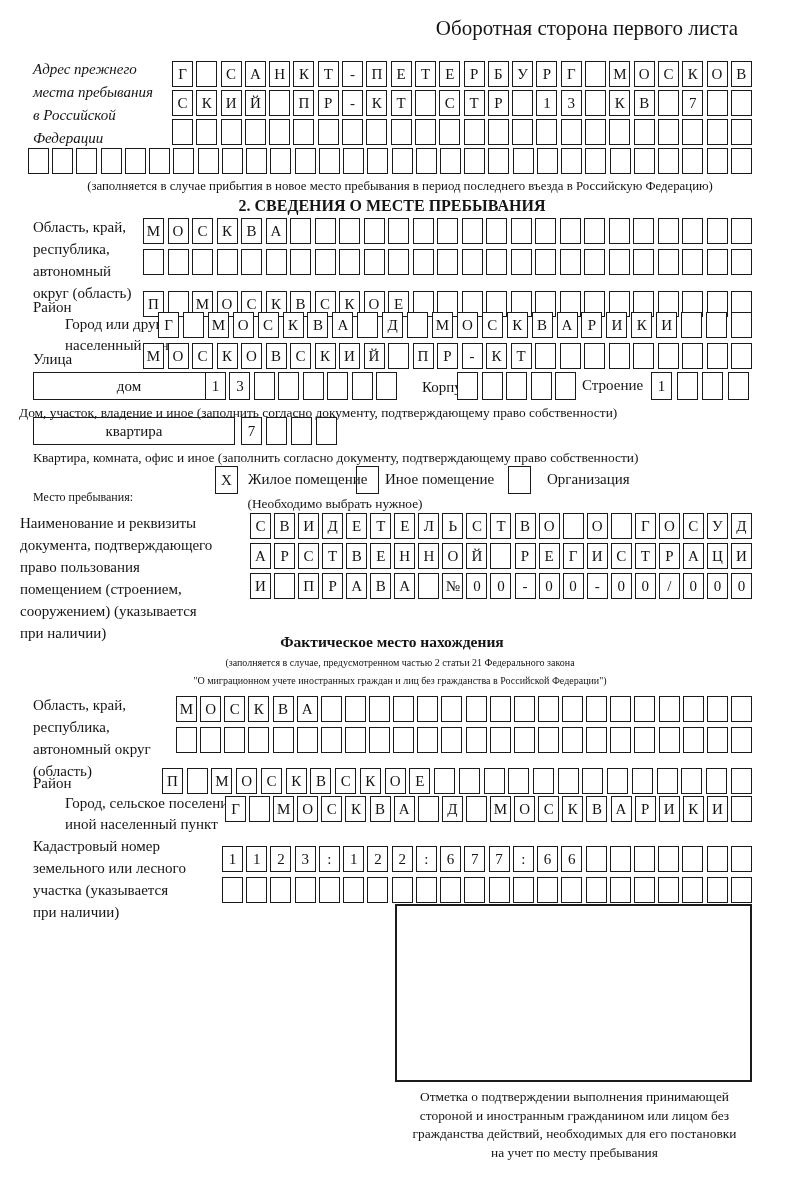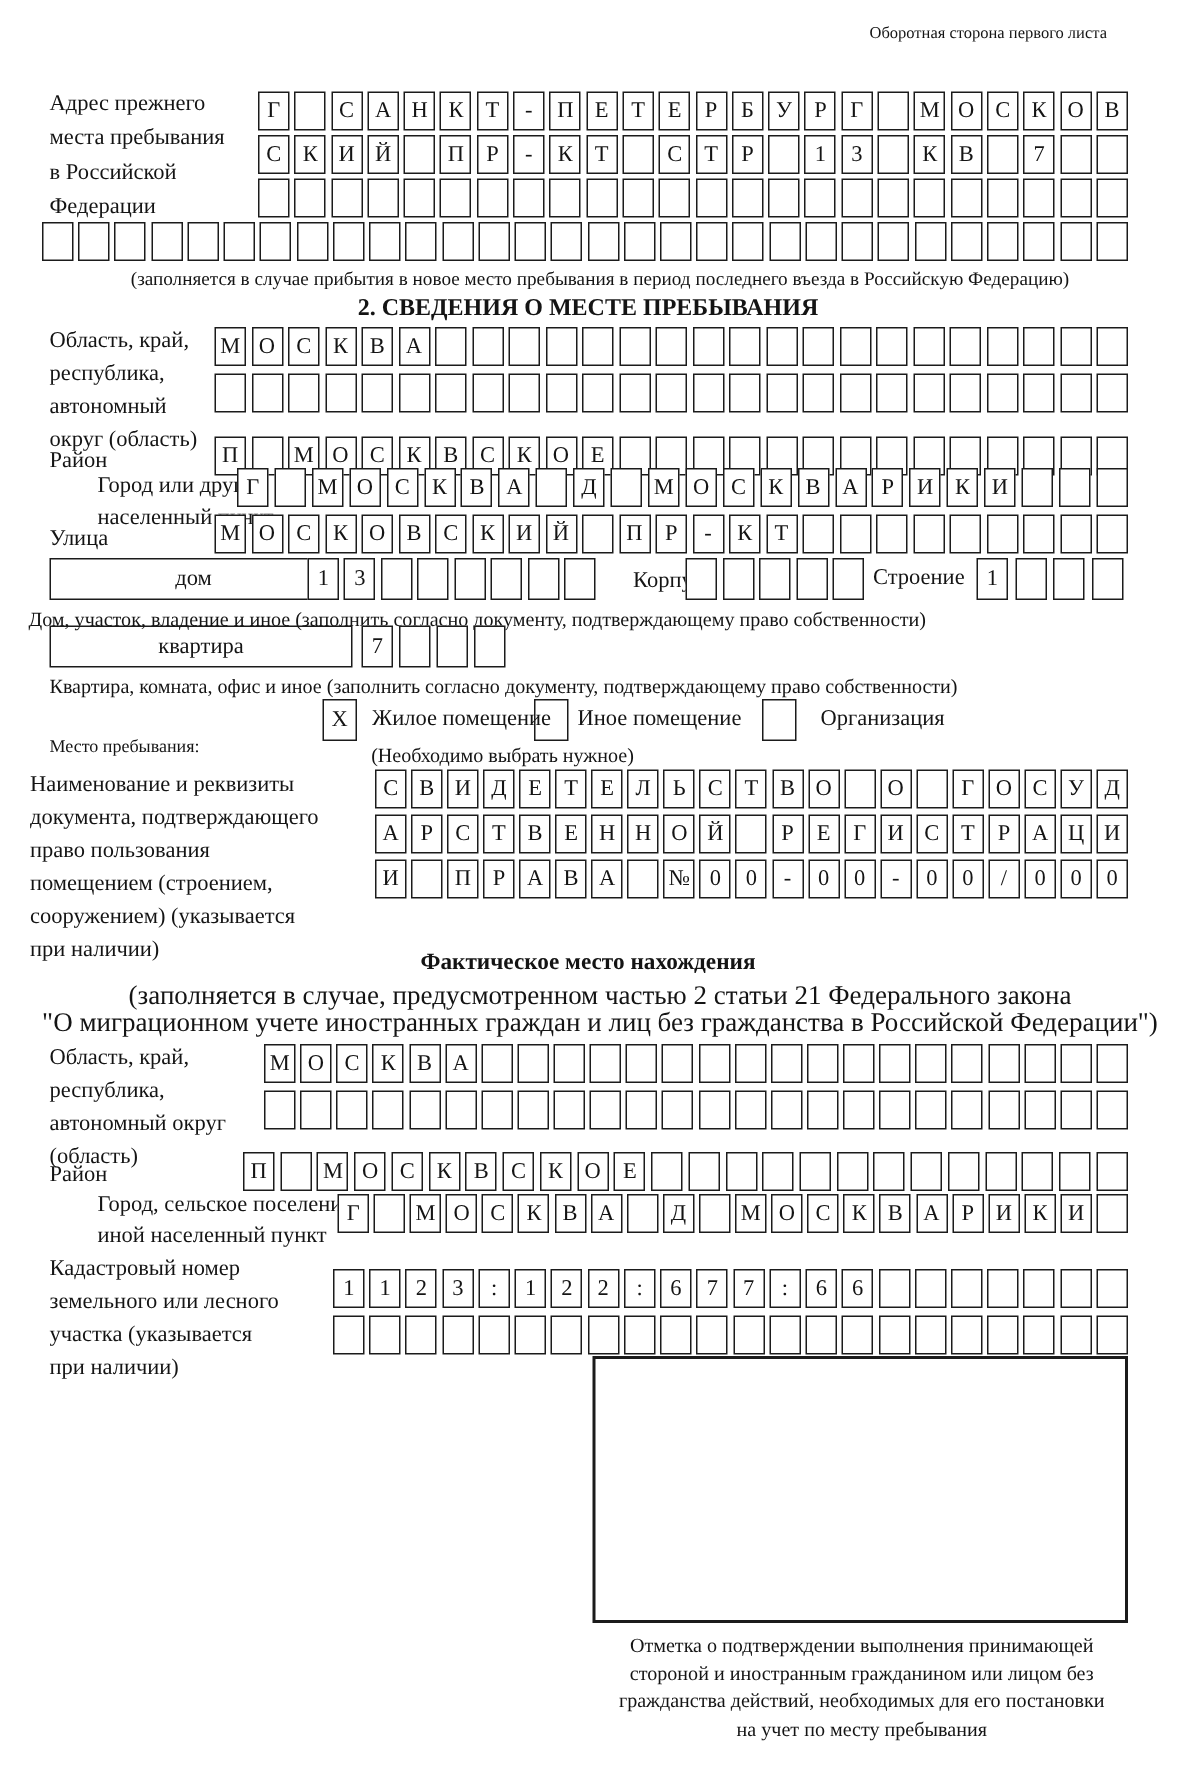--- a/index.html
+++ b/index.html
@@ -2,21 +2,21 @@
 <html><head>
 <meta charset="utf-8">
 <style>
   html,body { margin:0; padding:0; background:#ffffff; }
   body {
     width:800px; height:1180px; position:relative;
     font-family:"Liberation Serif","DejaVu Serif",serif;
     color:#141414;
   }
   .lbl { position:absolute; font-size:15px; line-height:22px; white-space:pre-line; }
-  .lbl.lh23 { line-height:23px; }
+  .lbl.lh23 { line-height:23px;font-style:italic; }
   .lbl.lh21 { line-height:21px;margin-left:32px; }
   .cellrow {
     position:absolute; display:flex; justify-content:space-between; height:26px;
   }
   .cell {
     flex:none; width:21px; height:26px; box-sizing:border-box;
     border:1.6px solid #1b1b1b; background:#fff;
     display:flex; align-items:center; justify-content:center;
     font-size:15px; line-height:1;
   }
@@ -31,21 +31,21 @@
     position:absolute; box-sizing:border-box; width:23px; height:28px;
     border:1.7px solid #1b1b1b; display:flex; align-items:center; justify-content:center;
     font-size:15px;
   }
   .caption { position:absolute; font-size:13.4px; white-space:nowrap; }
   .note { position:absolute; left:0; width:800px; text-align:center; font-size:12.8px; white-space:pre-line; line-height:18px; }
   .heading { position:absolute; left:0; width:784px; text-align:center; font-weight:bold; font-size:16px; }
   .inltext { position:absolute; font-size:15px; white-space:nowrap; }
   .stampbox { position:absolute; border:2px solid #1b1b1b; box-sizing:border-box; background:#fff; }
   .stampcap { position:absolute; text-align:center; font-size:13.4px; line-height:18.5px; white-space:pre-line; }
-  .title { position:absolute; font-size:11px; white-space:nowrap; }
+  .title { position:absolute; font-size:21px; white-space:nowrap; }
 </style>
 </head>
 <body>
 
 <div class="title" style="top:16px; right:62px;">Оборотная сторона первого листа</div>
 
 <div class="lbl lh23" style="left:33px; top:58px; width:140px;">Адрес прежнего
 места пребывания
 в Российской
 Федерации</div>
@@ -425,21 +425,21 @@
     <div class="cell">-</div>
     <div class="cell">0</div>
     <div class="cell">0</div>
     <div class="cell">/</div>
     <div class="cell">0</div>
     <div class="cell">0</div>
     <div class="cell">0</div>
   </div>
 
 <div class="heading" style="top:633px; font-size:15.5px;">Фактическое место нахождения</div>
-<div class="note" style="top:654px; font-size:18px;">(заполняется в случае, предусмотренном частью 2 статьи 21 Федерального закона
+<div class="note" style="top:654px; font-size:10px;">(заполняется в случае, предусмотренном частью 2 статьи 21 Федерального закона
 "О миграционном учете иностранных граждан и лиц без гражданства в Российской Федерации")</div>
 
 <div class="lbl" style="left:33px; top:694px; width:145px;">Область, край,
 республика,
 автономный округ
 (область)</div>
 <div class="cellrow" style="left:176px; top:696px; width:576px;">
     <div class="cell">М</div>
     <div class="cell">О</div>
     <div class="cell">С</div>

